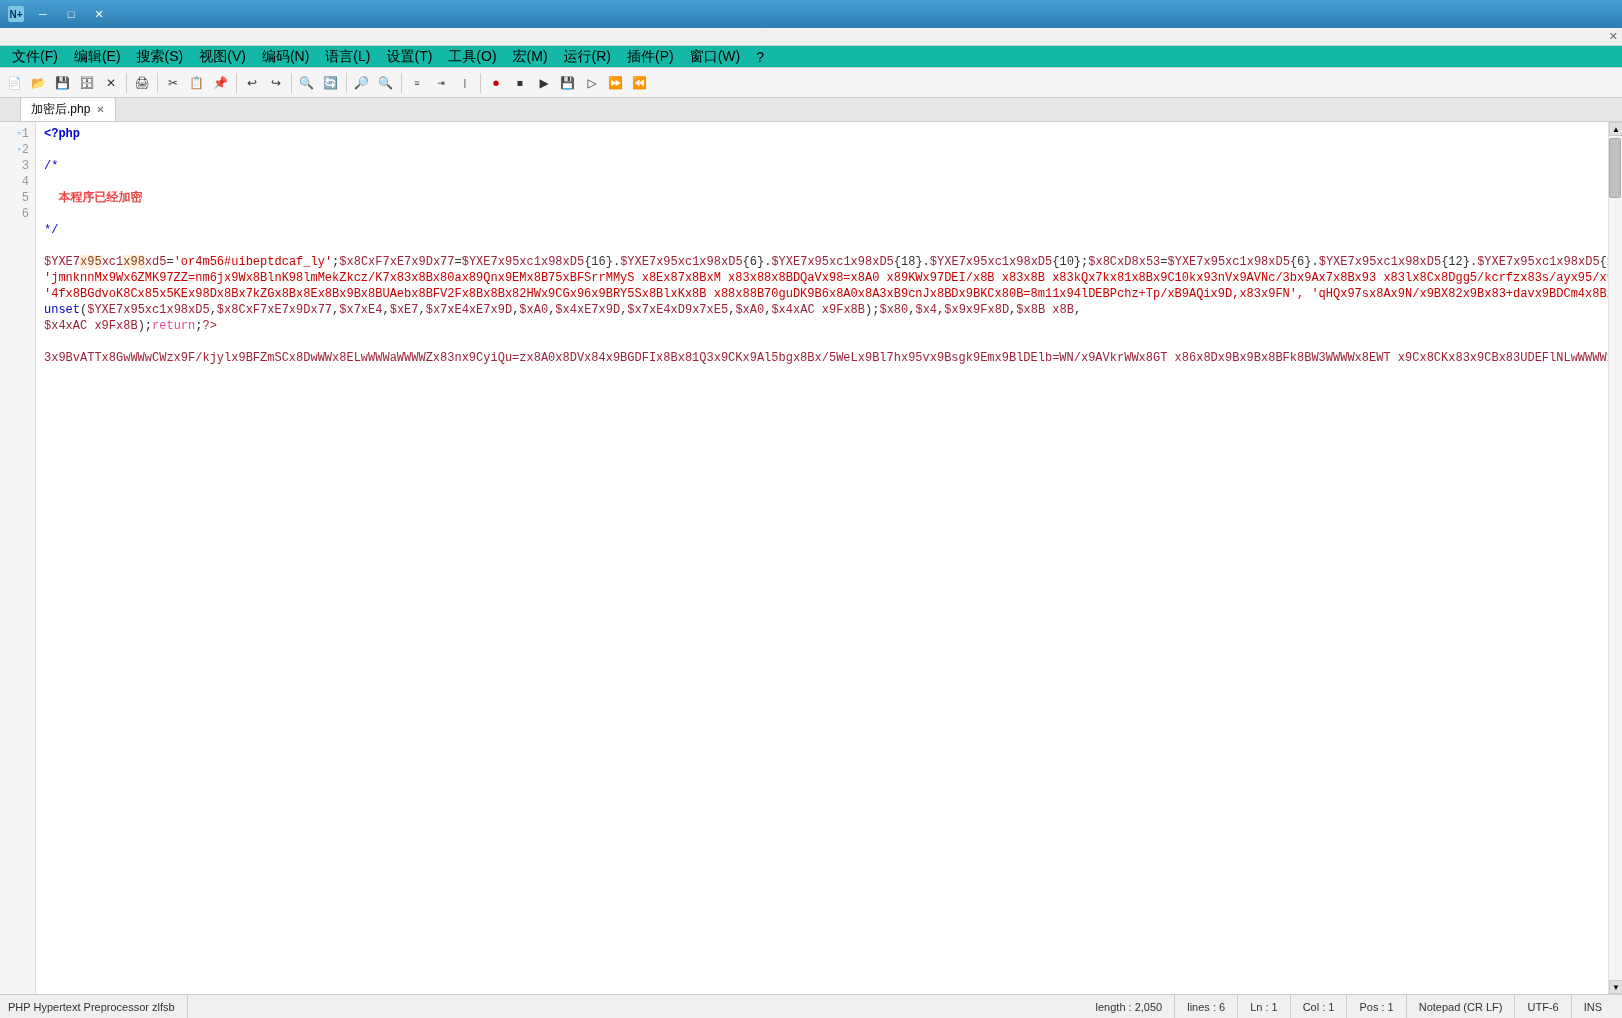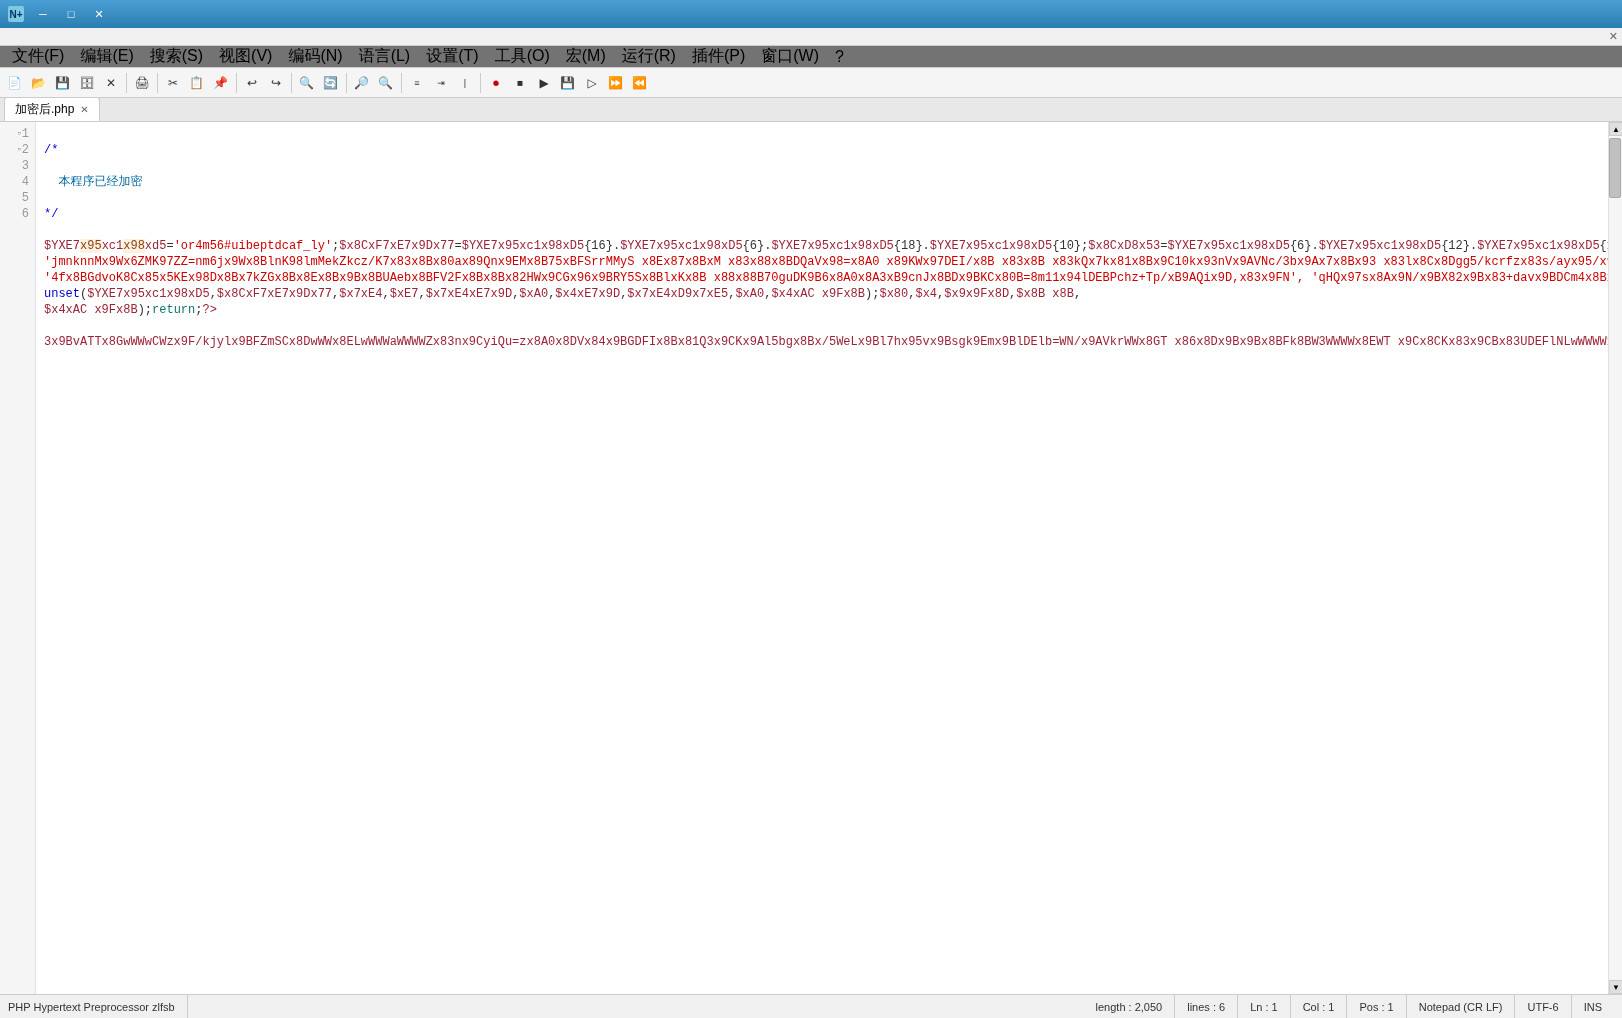--- a/index.html
+++ b/index.html
@@ -46,27 +46,27 @@
       display: flex;
       align-items: center;
       justify-content: flex-end;
       padding-right: 4px;
       border-bottom: 1px solid #ccc;
     }
     .x-close { font-size: 11px; cursor: pointer; color: #666; }
 
     
     #menubar {
-      background: #737373;
+      background: #14b8a6;
       height: 22px;
       display: flex;
       align-items: center;
       padding: 0 4px;
       border-bottom: 1px solid #ccc;
-      font-size: 16px;
+      font-size: 14px;
     }
     .menu-item {
       padding: 2px 8px;
       cursor: pointer;
       white-space: nowrap;
     }
 
     
     #toolbar {
       background: #f5f5f5;
@@ -85,21 +85,21 @@
       border: 1px solid transparent;
     }
     .toolbar-sep { width: 1px; height: 20px; background: #ccc; margin: 0 2px; }
     
     
     #tabbar {
       background: #e8e8e8;
       height: 24px;
       display: flex;
       align-items: flex-end;
-      padding: 0 4px;
+      padding: 0 20px;
       border-bottom: 1px solid #ccc;
     }
     .tab {
       background: #d4d4d4;
       border: 1px solid #bbb;
       border-bottom: none;
       padding: 3px 10px;
       font-size: 12px;
       cursor: pointer;
       display: flex;
@@ -144,21 +144,21 @@
     #code-area {
       flex: 1;
       padding: 4px 8px;
       font-family: 'Courier New', monospace;
       font-size: 12px;
       line-height: 16px;
       overflow: auto;
       white-space: pre;
       color: #333;
     }
-    .chinese-text { color: #0369a1; font-weight: normal; }
+    .chinese-text { color: #ef4444; font-weight: bold; }
     
     .code-line { display: block; min-height: 16px; }
 
     
     #statusbar {
       background: #f0f0f0;
       height: 24px;
       display: flex;
       align-items: center;
       border-top: 1px solid #ccc;
@@ -293,29 +293,29 @@
     </div>
     <div class="line-num">
       <span style="color:#4a90d9; font-size:9px;">▫</span>2
     </div>
     <div class="line-num">&nbsp;&nbsp;3</div>
     <div class="line-num">&nbsp;&nbsp;4</div>
     <div class="line-num">&nbsp;&nbsp;5</div>
     <div class="line-num">&nbsp;&nbsp;6</div>
   </div>
 
-  <div id="code-area">
+  <div id="code-area"><span class="code-line"><span style="color:#0000cc; font-weight:bold;">&lt;?php</span></span>
 <span class="code-line"><span style="color:#0000cc;">/*</span></span>
 <span class="code-line">  <span class="chinese-text">本程序已经加密</span></span>
 <span class="code-line"><span style="color:#0000cc;">*/</span></span>
 <span class="code-line"><span style="color:#9b2335;">$YXE7</span><span style="color:#8b4513; background:#fff0e0;">x95</span><span style="color:#9b2335;">xc1</span><span style="color:#8b4513; background:#fff0e0;">x98</span><span style="color:#9b2335;">xd5</span>=<span style="color:#cc0000;">'or4m56#uibeptdcaf_ly'</span>;<span style="color:#9b2335;">$x8CxF7xE7x9Dx77</span>=<span style="color:#9b2335;">$YXE7x95xc1x98xD5</span>{16}.<span style="color:#9b2335;">$YXE7x95xc1x98xD5</span>{6}.<span style="color:#9b2335;">$YXE7x95xc1x98xD5</span>{18}.<span style="color:#9b2335;">$YXE7x95xc1x98xD5</span>{10};<span style="color:#9b2335;">$x8CxD8x53</span>=<span style="color:#9b2335;">$YXE7x95xc1x98xD5</span>{6}.<span style="color:#9b2335;">$YXE7x95xc1x98xD5</span>{12}.<span style="color:#9b2335;">$YXE7x95xc1x98xD5</span>{1}.{17}.{1}.{10}.{11}.{18}.{15}.{19}.{17}.{11}.{0}.{11}.{4}.{3}.{11}.{19}. {18}.{10}.{11}.{0}.{11}.{6}. {10}.{5}.{2}.{17}.{13}.{10}.{14}. {1};.(());;={};= .(,0,{1};($,);;,,,,,,,,());;- {};=;(..,,-;(( {
 <span style="color:#cc0000;">'jmnknnMx9Wx6ZMK97ZZ=nm6jx9Wx8BlnK98lmMekZkcz/K7x83x8Bx80ax89Qnx9EMx8B75xBFSrrMMyS x8Ex87x8BxM x83x88x8BDQaVx98=x8A0 x89KWx97DEI/x8B x83x8B x83kQx7kx81x8Bx9C10kx93nVx9AVNc/3bx9Ax7x8Bx93 x83lx8Cx8Dgg5/kcrfzx83s/ayx95/x95lAwaNbx95VTrk3gx9Fx95szQ5x97x80V=x80Qx9A=wx9Bx95:x98CAQzRK8Bx9E5x9AUL3DEL3Zik9BKW3x80mNZ33sK8lyx9BM5N=vcKx9FKx80QmNZ33sK8lyx91M5N=vcKx9FK x80QmNZ33sK8lyx8ByzbKrx8BaAw5gx9BNiK9Bx9BLx9BDyDEBlRZyx9EF73mxA0syTQsucNRx9Bx8Dsx9AKx9BOx/KB x83x9Bs jx9AL3mx83x95bVx9A0SZcKx9Bq/x83xWQ53x83KjWDELrs6hNK x9l/Lmx83x9Bx9Fx8B jx8A0hx9Cx9Cx9Ax9C x97x9Bn x9Bx9Fx8Bb7Kw zlfsb x80n3sx9Grx5GCGRx9BlDELW x9GuKx9ByrKx86Cx9Ex9gTx9lI/3hLK93x9BDJ'</span>,
 <span style="color:#cc0000;">'4fx8BGdvoK8Cx85x5KEx98Dx8Bx7kZGx8Bx8Ex8Bx9Bx8BUAebx8BFV2Fx8Bx8Bx82HWx9CGx96x9BRY5Sx8BlxKx8B x88x88B70guDK9B6x8A0x8A3xB9cnJx8BDx9BKCx80B=8m11x94lDEBPchz+Tp/xB9AQix9D,x83x9FN', 'qHQx97sx8Ax9N/x9BX82x9Bx83+davx9BDCm4x8Bx8B9cD0FrzxK9Bx9B7xB9fAKx83xKB6x8BA x8B x98BlKWex9BMEx8BYLSuK8BDO8Jnx9B4A0Unx8Bx815=wPZx8BlxKx80x88x89Rix9CKx88CV6lgx9Bx8Bx8BZ9Ri'</span>)));
 <span style="color:#0000cc;">unset</span>(<span style="color:#9b2335;">$YXE7x95xc1x98xD5</span>,<span style="color:#9b2335;">$x8CxF7xE7x9Dx77</span>,<span style="color:#9b2335;">$x7xE4</span>,<span style="color:#9b2335;">$xE7</span>,<span style="color:#9b2335;">$x7xE4xE7x9D</span>,<span style="color:#9b2335;">$xA0</span>,<span style="color:#9b2335;">$x4xE7x9D</span>,<span style="color:#9b2335;">$x7xE4xD9x7xE5</span>,<span style="color:#9b2335;">$xA0</span>,<span style="color:#9b2335;">$x4xAC x9Fx8B</span>);<span style="color:#9b2335;">$x80</span>,<span style="color:#9b2335;">$x4</span>,<span style="color:#9b2335;">$x9x9Fx8D</span>,<span style="color:#9b2335;">$x8B x8B</span>,
-<span style="color:#9b2335;">$x4xAC x9Fx8B</span>);<span style="color:#0f766e;">return</span>;<span style="color:#9b2335;">?&gt;</span></span>
+<span style="color:#9b2335;">$x4xAC x9Fx8B</span>);<span style="color:#ec4899;">return</span>;<span style="color:#9b2335;">?&gt;</span></span>
 <span class="code-line"><span style="color:#9b2335;">3x9BvATTx8GwWWwCWzx9F/kjylx9BFZmSCx8DwWWx8ELwWWWaWWWWZx83nx9CyiQu=zx8A0x8DVx84x9BGDFIx8Bx81Q3x9CKx9Al5bgx8Bx/5WeLx9Bl7hx95vx9Bsgk9Emx9BlDElb=WN/x9AVkrWWx8GT x86x8Dx9Bx9Bx8BFk8BW3WWWWx8EWT x9Cx8CKx83x9CBx83UDEFlNLwWWWWx8BlWWWWx8Ex86Wx9CGwWWWWWWWWWx8EMwWWWWWWWWWZx83nx9CyiQu=zx8A0x8DBEQwQWWWWWTWTQWxCx80lx9B5AbkKx8BFk8DNx8A0x97eLmyWx9BFsLCx8A0hik x9GT3x9BvbTQWWWWWTWWx9BW x83x8BDWWWx9B x83x80J</span></span>
 </div>
 
   <div id="editor-scrollbar">
     <div class="scrollbar-arrow">▲</div>
     <div class="scrollbar-track">
       <div class="scrollbar-thumb"></div>
     </div>
     <div class="scrollbar-arrow">▼</div>
   </div>

